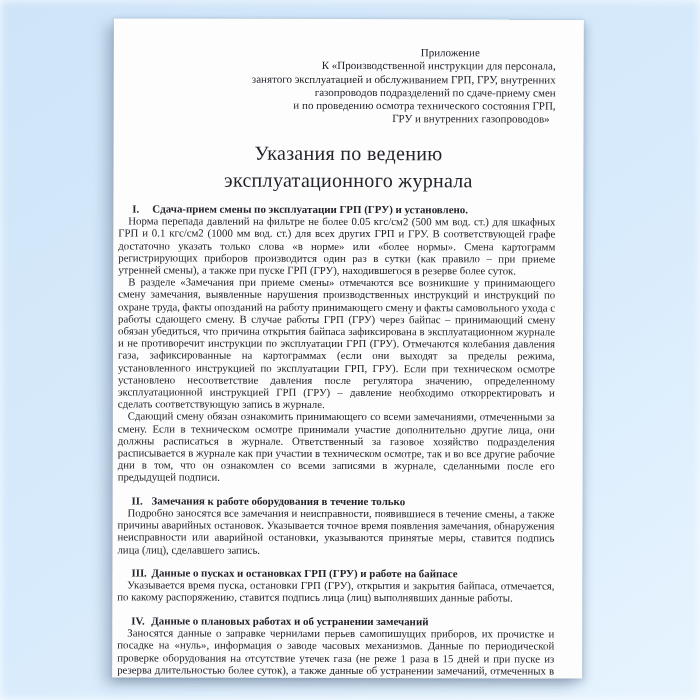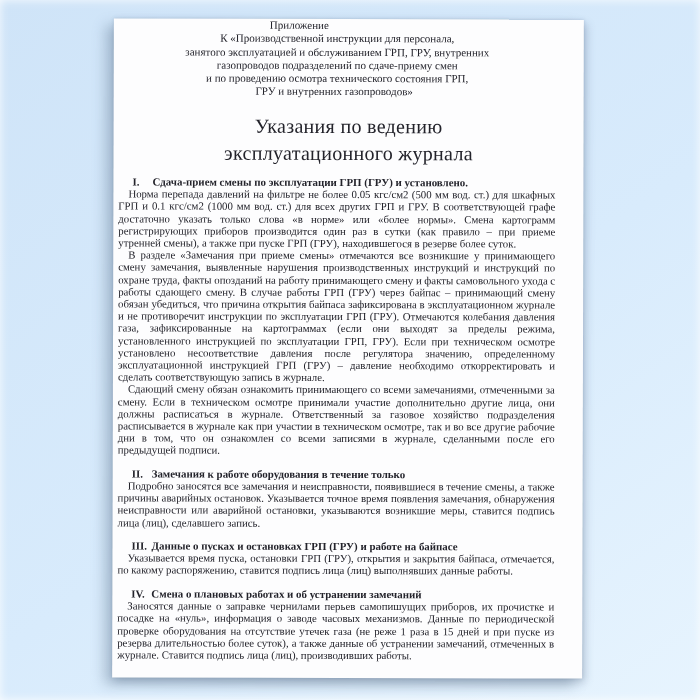--- a/index.html
+++ b/index.html
@@ -28,21 +28,22 @@
     color:var(--ink);
     transform:rotate(0.15deg);
     transform-origin:center center;
     box-shadow:-8px 7px 13px rgba(88,110,138,.38),
                3px 4px 9px rgba(88,110,138,.30),
                0 0 3px rgba(88,110,138,.25);
     padding:0 28px 0 5px;
     overflow:hidden;
   }
   .appendix{
-    text-align:center;
+    margin-top:27px;
+    text-align:right;
     font-size:11px;
     line-height:13.3px;
   }
   .apx-line{white-space:nowrap;}
   .apx-line.pr-76{padding-right:76px;}
   .apx-line.pr-6{padding-right:6px;}
   .doc-title{
     margin:14px -28px 0 -5px; 
     text-align:center;
     font-size:20px;
@@ -91,27 +92,27 @@
 
     <section class="doc-section first">
       <h2 class="sec-heading"><span class="sec-num">I.</span><span class="sec-title">Сдача-прием смены по эксплуатации ГРП (ГРУ) и установлено.</span></h2>
       <p class="para">Норма перепада давлений на фильтре не более 0.05 кгс/см2 (500 мм вод. ст.) для шкафных ГРП и 0.1 кгс/см2 (1000 мм вод. ст.) для всех других ГРП и ГРУ. В соответствующей графе достаточно указать только слова «в норме» или «более нормы». Смена картограмм регистрирующих приборов производится один раз в сутки (как правило – при приеме утренней смены), а также при пуске ГРП (ГРУ), находившегося в резерве более суток.</p>
       <p class="para">В разделе «Замечания при приеме смены» отмечаются все возникшие у принимающего смену замечания, выявленные нарушения производственных инструкций и инструкций по охране труда, факты опозданий на работу принимающего смену и факты самовольного ухода с работы сдающего смену. В случае работы ГРП (ГРУ) через байпас – принимающий смену обязан убедиться, что причина открытия байпаса зафиксирована в эксплуатационном журнале и не противоречит инструкции по эксплуатации ГРП (ГРУ). Отмечаются колебания давления газа, зафиксированные на картограммах (если они выходят за пределы режима, установленного инструкцией по эксплуатации ГРП, ГРУ). Если при техническом осмотре установлено несоответствие давления после регулятора значению, определенному эксплуатационной инструкцией ГРП (ГРУ) – давление необходимо откорректировать и сделать соответствующую запись в журнале.</p>
       <p class="para">Сдающий смену обязан ознакомить принимающего со всеми замечаниями, отмеченными за смену. Если в техническом осмотре принимали участие дополнительно другие лица, они должны расписаться в журнале. Ответственный за газовое хозяйство подразделения расписывается в журнале как при участии в техническом осмотре, так и во все другие рабочие дни в том, что он ознакомлен со всеми записями в журнале, сделанными после его предыдущей подписи.</p>
     </section>
 
     <section class="doc-section">
       <h2 class="sec-heading"><span class="sec-num">II.</span><span class="sec-title">Замечания к работе оборудования в течение только</span></h2>
-      <p class="para">Подробно заносятся все замечания и неисправности, появившиеся в течение смены, а также причины аварийных остановок. Указывается точное время появления замечания, обнаружения неисправности или аварийной остановки, указываются возникшие меры, ставится подпись лица (лиц), сделавшего запись.</p>
+      <p class="para">Подробно заносятся все замечания и неисправности, появившиеся в течение смены, а также причины аварийных остановок. Указывается точное время появления замечания, обнаружения неисправности или аварийной остановки, указываются принятые меры, ставится подпись лица (лиц), сделавшего запись.</p>
     </section>
 
     <section class="doc-section">
       <h2 class="sec-heading"><span class="sec-num">III.</span><span class="sec-title">Данные о пусках и остановках ГРП (ГРУ) и работе на байпасе</span></h2>
       <p class="para">Указывается время пуска, остановки ГРП (ГРУ), открытия и закрытия байпаса, отмечается, по какому распоряжению, ставится подпись лица (лиц) выполнявших данные работы.</p>
     </section>
 
     <section class="doc-section">
-      <h2 class="sec-heading"><span class="sec-num">IV.</span><span class="sec-title">Смена о плановых работах и об устранении замечаний</span></h2>
+      <h2 class="sec-heading"><span class="sec-num">IV.</span><span class="sec-title">Данные о плановых работах и об устранении замечаний</span></h2>
       <p class="para">Заносятся данные о заправке чернилами перьев самопишущих приборов, их прочистке и посадке на «нуль», информация о заводе часовых механизмов. Данные по периодической проверке оборудования на отсутствие утечек газа (не реже 1 раза в 15 дней и при пуске из резерва длительностью более суток), а также данные об устранении замечаний, отмеченных в журнале. Ставится подпись лица (лиц), производивших работы.</p>
     </section>
 
   </div>
 </div>
 
 </body></html>

